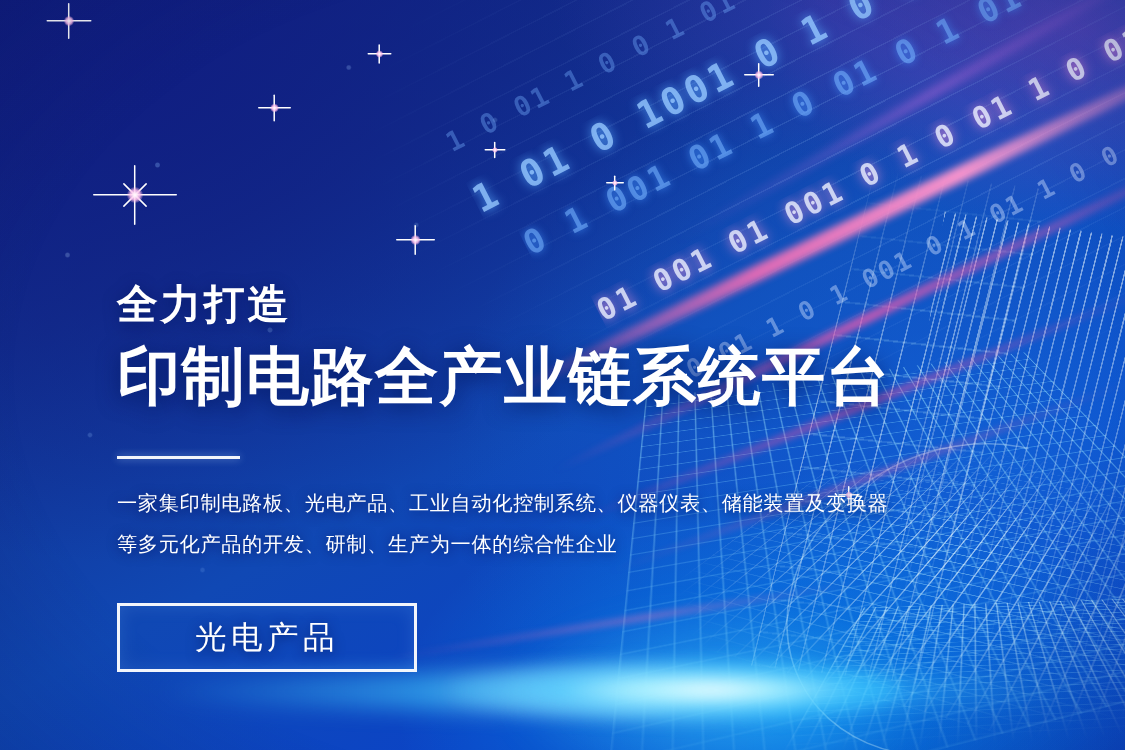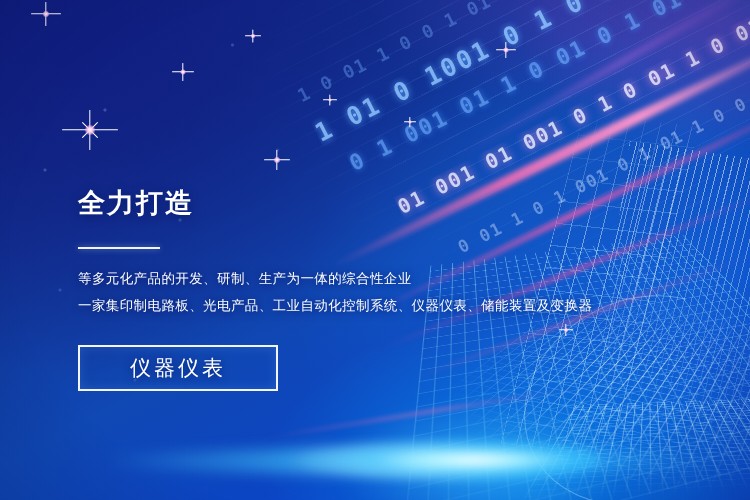--- a/index.html
+++ b/index.html
@@ -292,21 +292,22 @@
       <i class="h" style="width:14px;"></i>
         <i class="v" style="height:12px;"></i>
         <u style="width:5px;height:5px;"></u>
     </div>
   </div>
 
   <div class="layer vignette"></div>
 
   <div class="content">
     <p class="eyebrow">全力打造</p>
+    <h1 class="headline">印制电路全产业链系统平台</h1>
     <div class="divider"></div>
     <div class="desc">
+      <div>一家集印制电路板、光电产品、工业自动化控制系统、仪器仪表、储能装置及变换器</div>
       <div>等多元化产品的开发、研制、生产为一体的综合性企业</div>
-      <div>一家集印制电路板、光电产品、工业自动化控制系统、仪器仪表、储能装置及变换器</div>
-    </div>
-    <button class="cta">仪器仪表</button>
+    </div>
+    <button class="cta">光电产品</button>
   </div>
 
 </div>
 
 </body></html>

